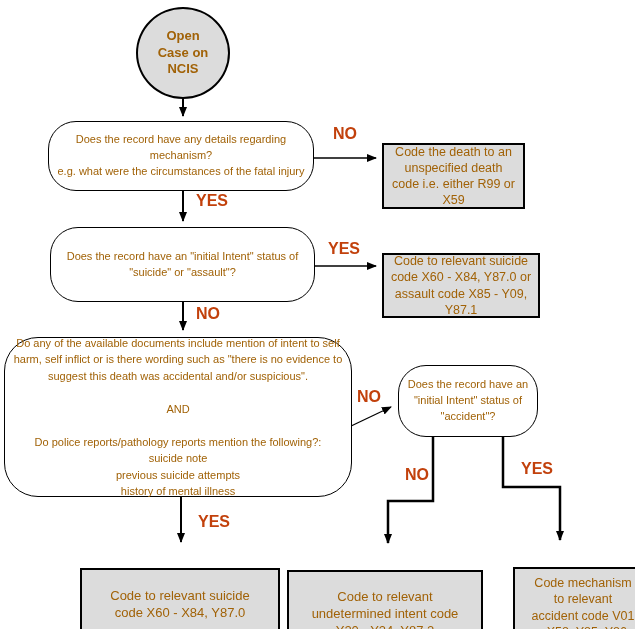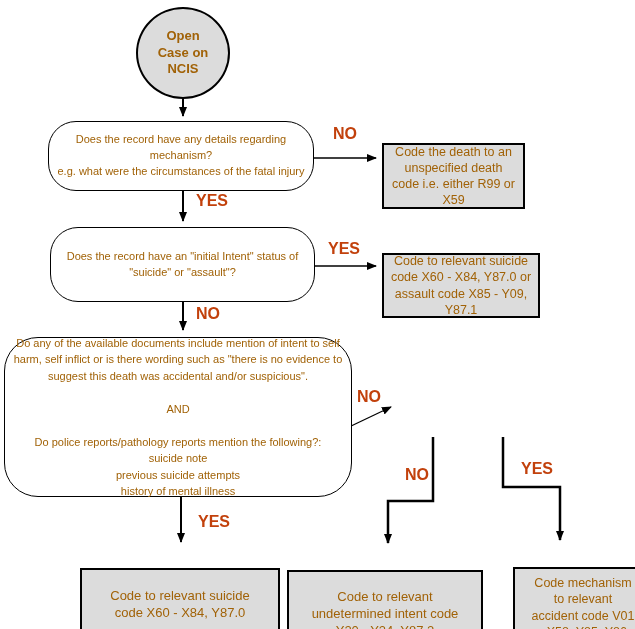--- a/index.html
+++ b/index.html
@@ -118,20 +118,25 @@
 suggest this death was accidental and/or suspicious".
 
 AND
 
 Do police reports/pathology reports mention the following?:
 suicide note
 previous suicide attempts
 history of mental illness</span>
   </div>
 
+  <div class="node decision" style="left:398px; top:365px; width:140px; height:72px;">
+    <span class="node-text">Does the record have an
+"initial Intent" status of
+"accident"?</span>
+  </div>
 
   <div class="node result bottom" style="left:80px; top:548px; width:200px; height:74px;">
     <span class="node-text">Code to relevant suicide
 code X60 - X84, Y87.0</span>
   </div>
 
   <div class="node result bottom" style="left:287px; top:550px; width:196px; height:72px;align-items:flex-end;">
     <span class="node-text">Code to relevant
 undetermined intent code
 Y20 - Y34, Y87.2</span>

